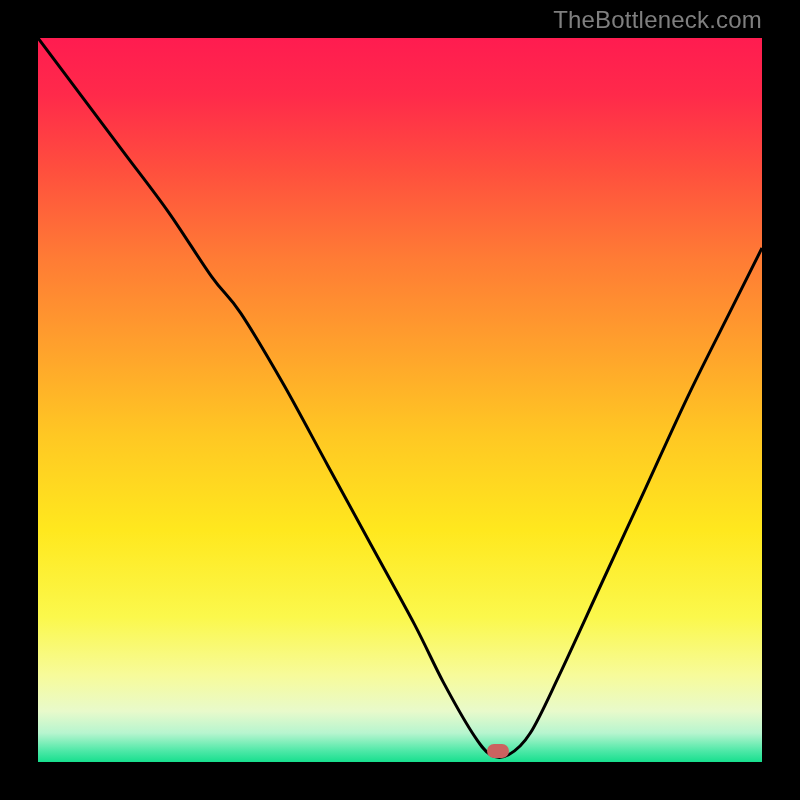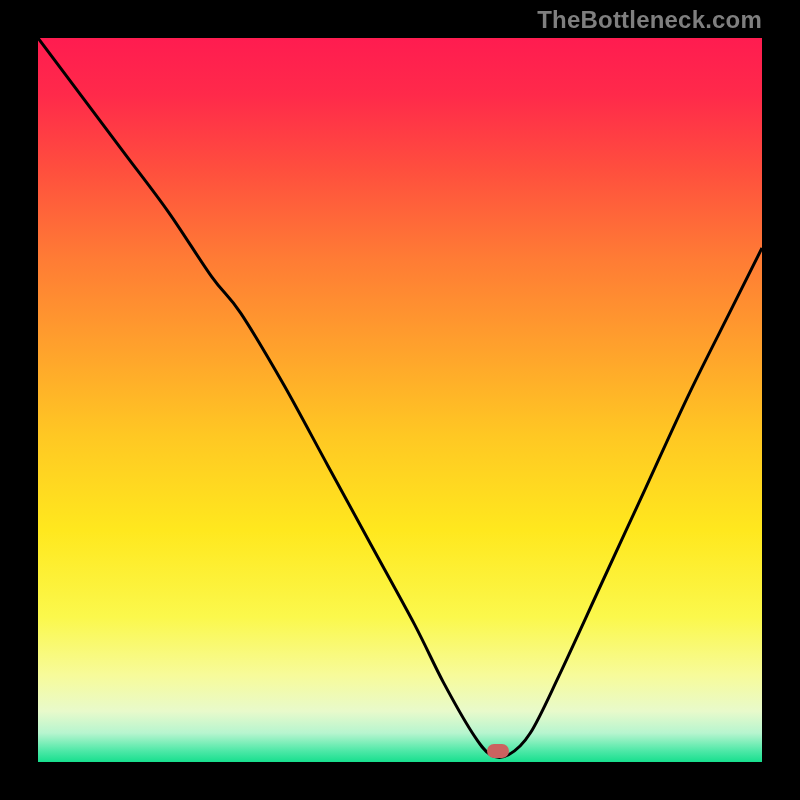--- a/index.html
+++ b/index.html
@@ -24,21 +24,21 @@
     height: 724px;
     overflow: hidden;
   }
   .watermark {
     position: absolute;
     top: 6px;
     right: 38px;
     color: #7f7f7f;
     font-family: Arial, sans-serif;
     font-size: 24px;
-    font-weight: 700;
+    font-weight: 400;
     letter-spacing: 0.2px;
   }
   .curve {
     position: absolute;
     left: 0;
     top: 0;
   }
   .marker {
     position: absolute;
     width: 22px;

